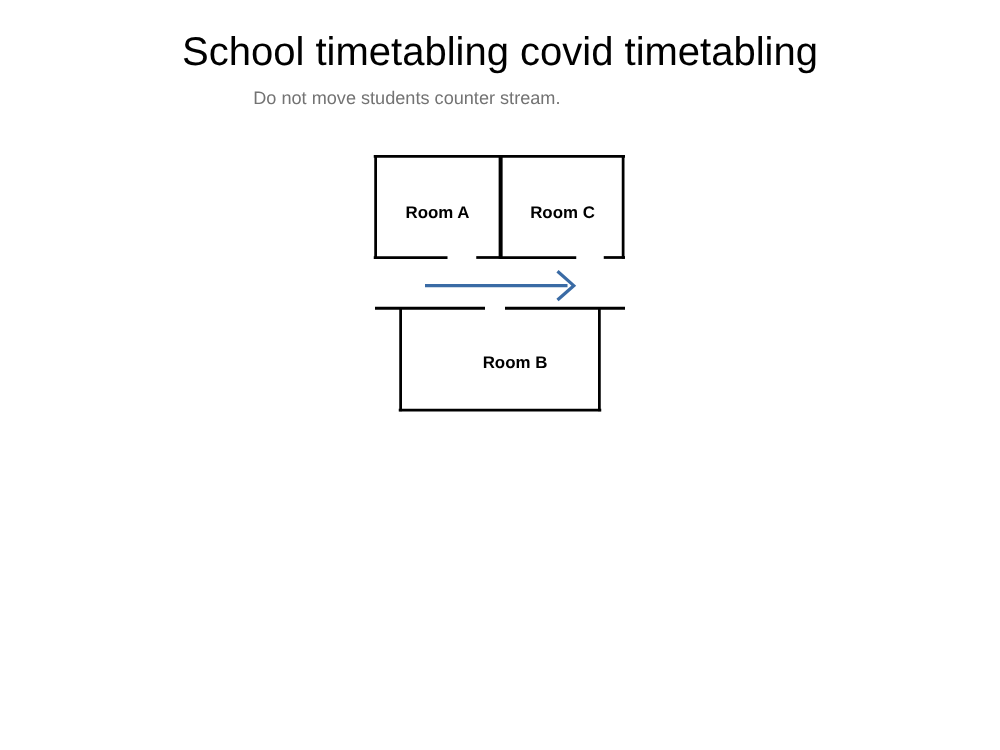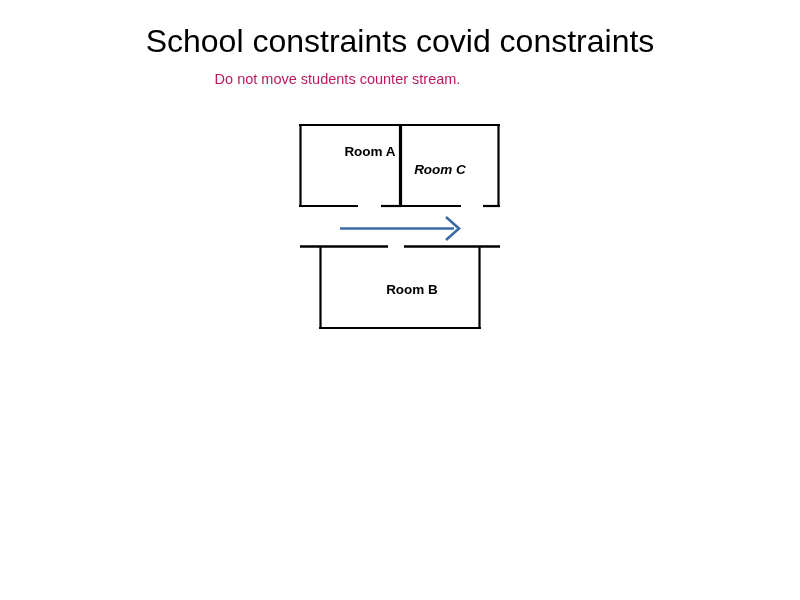--- a/index.html
+++ b/index.html
@@ -45,23 +45,22 @@
   #subtitle {
     position: absolute;
     left: 0;
     top: 69px;
     width: 651px;
     text-align: center;
     font-family: "Liberation Sans", sans-serif;
     font-size: 14.5px;
     font-weight: 400;
     line-height: 20px;
-    color: #be185d;
+    color: #737373;
     white-space: nowrap;
-    padding-left: 12px;
   }
 
   
   #floorplan {
     position: absolute;
     left: 0;
     top: 0;
     width: 800px;
     height: 600px;
     pointer-events: none;
@@ -72,43 +71,41 @@
     font-family: "Liberation Sans", sans-serif;
     font-size: 13.5px;
     font-weight: bold;
     color: #000000;
     text-align: center;
     white-space: nowrap;
   }
 
   #label-room-a {
     left: 300px;
-    top: 144px;
+    top: 162px;
     width: 100px;
-    margin-left: 20px;
   }
   #label-room-c {
-    left: 390px;
+    left: 400px;
     top: 162px;
     width: 100px;
-    font-style: italic;
   }
   #label-room-b {
     left: 320px;
     top: 282px;
     width: 160px;
     margin-left: 12px;
   }
 </style>
 </head>
 <body>
 
 <div id="slide">
 
-  <div id="title">School constraints covid constraints</div>
+  <div id="title">School timetabling covid timetabling</div>
 
   <div id="subtitle">Do not move students counter stream.</div>
 
   <svg id="floorplan" width="800" height="600" viewBox="0 0 800 600" xmlns="http://www.w3.org/2000/svg">
 
     <g>
 
       <line x1="300.5" y1="124" x2="300.5" y2="207" stroke="#000000" stroke-width="2.2"></line>
 
       <line x1="299" y1="125" x2="401" y2="125" stroke="#000000" stroke-width="2.2"></line>

